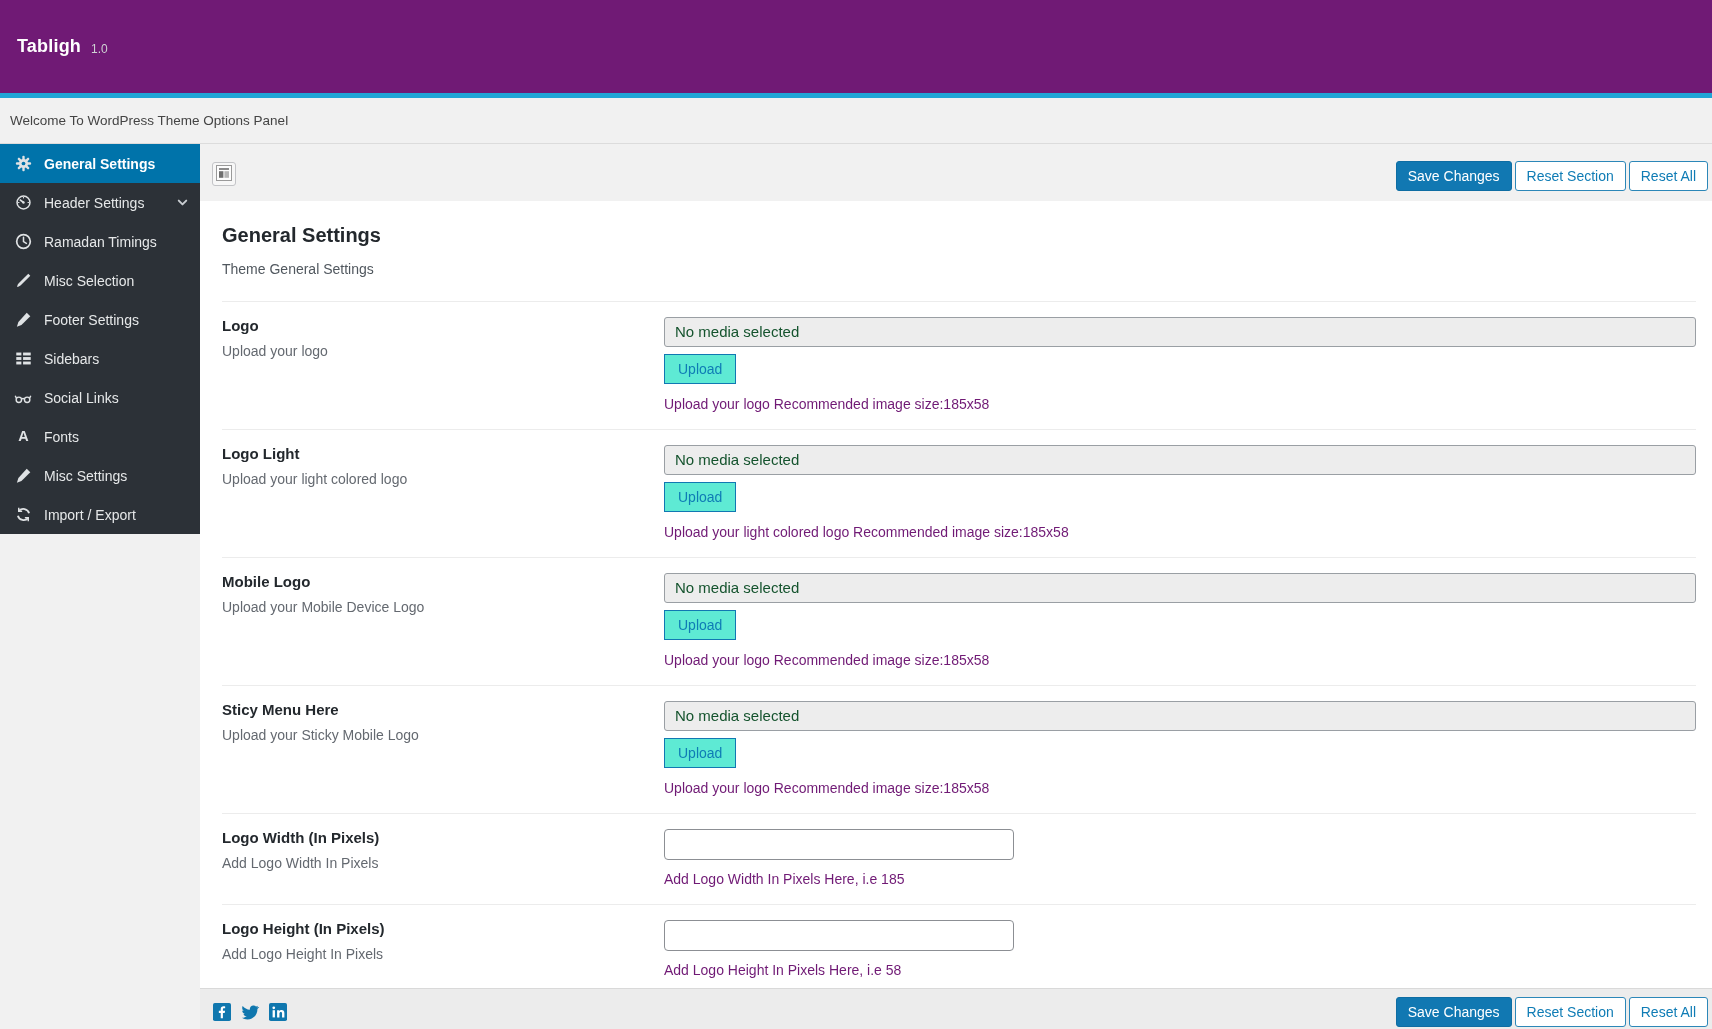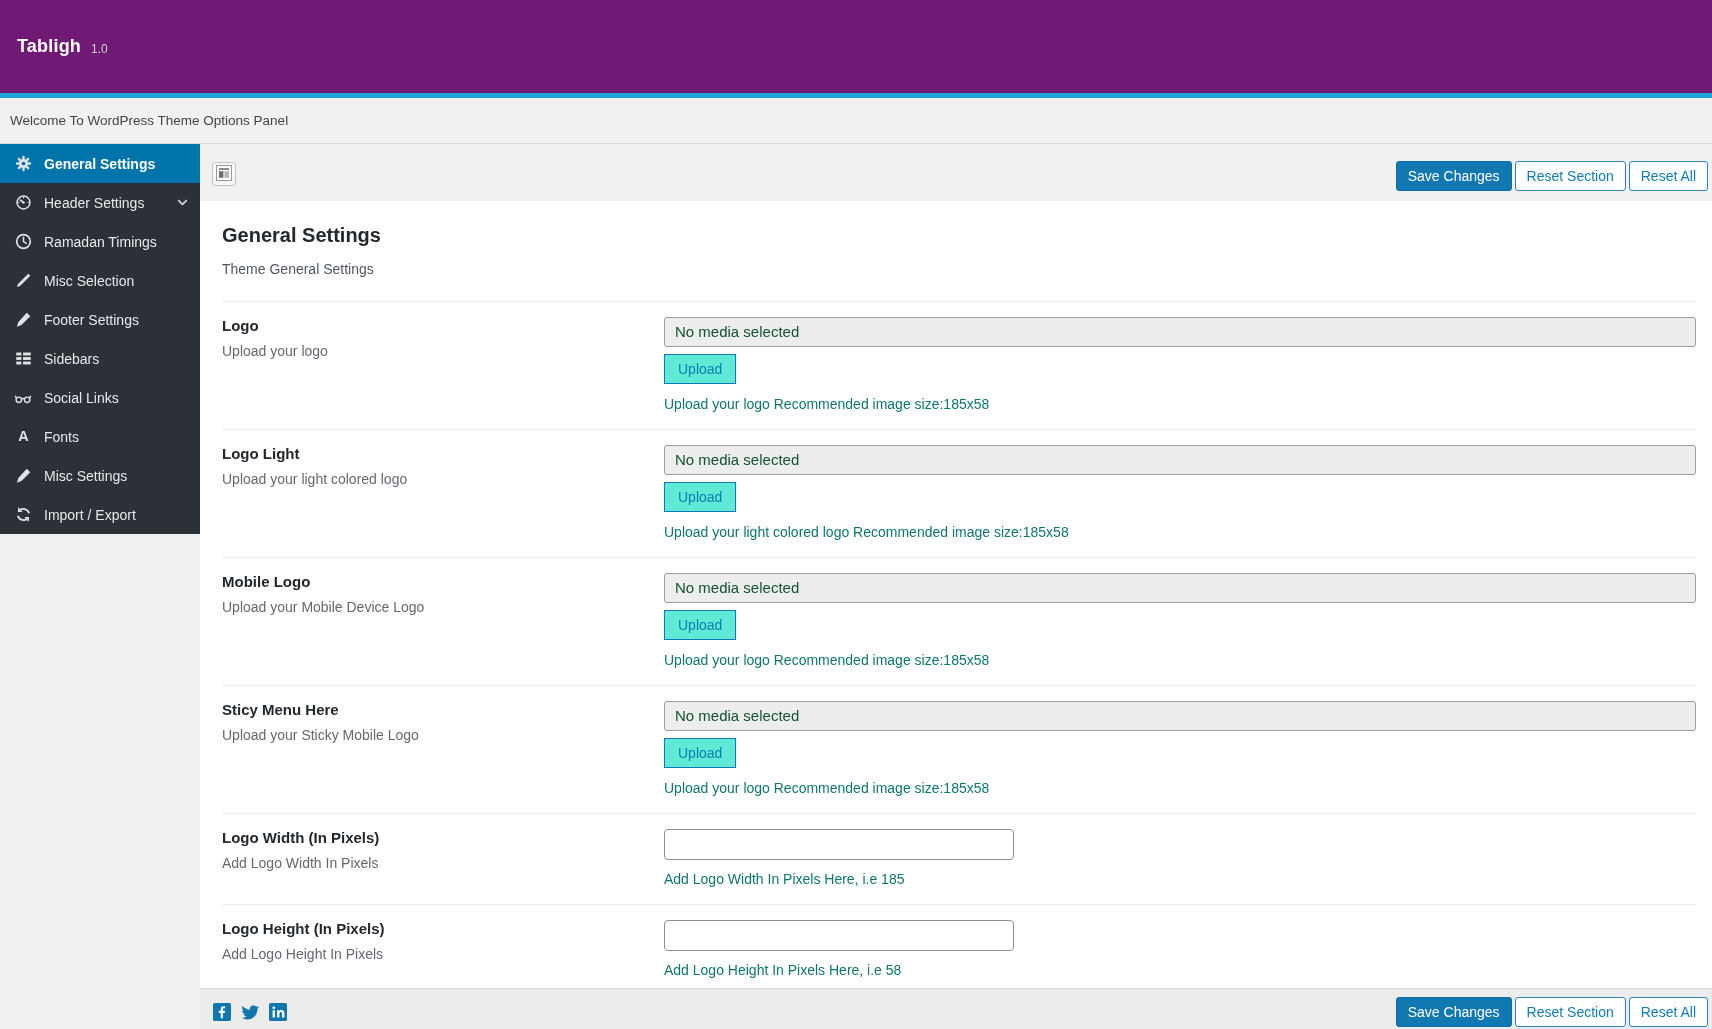--- a/index.html
+++ b/index.html
@@ -61,21 +61,21 @@
     height:30px; line-height:28px; background:#ededed; border:1px solid #9a9fa4;
     border-radius:3px; padding:0 10px; color:#14532d; font-size:15px;
   }
   .upload-btn {
     margin-top:7px; height:30px; padding:0 13px; background:#5eead4; color:#0f7cb5;
     border:1px solid #1178b2; border-radius:0; font-size:14px; cursor:pointer;
     width:fit-content; font-family:"Liberation Sans", sans-serif;
   }
   .row-right { display:flex; flex-direction:column; align-items:flex-start; }
   .row-right .media-field { align-self:stretch; }
-  .row-desc { margin-top:12px; font-size:14px; color:#0f766e; }
+  .row-desc { margin-top:12px; font-size:14px; color:#701a75; }
   .text-field {
     width:350px; height:31px; border:1px solid #8c8f94; border-radius:4px;
     background:#fff; padding:0 8px; font-size:14px; color:#2c3338;
   }
   .text-row .row-desc { margin-top:11px; }
   
   .footerbar {
     height:47px; background:#ececec; border-top:1px solid #d9d9d9;
     display:flex; align-items:center; padding:0 4px 0 13px; position:relative;
     margin-bottom:4px;

